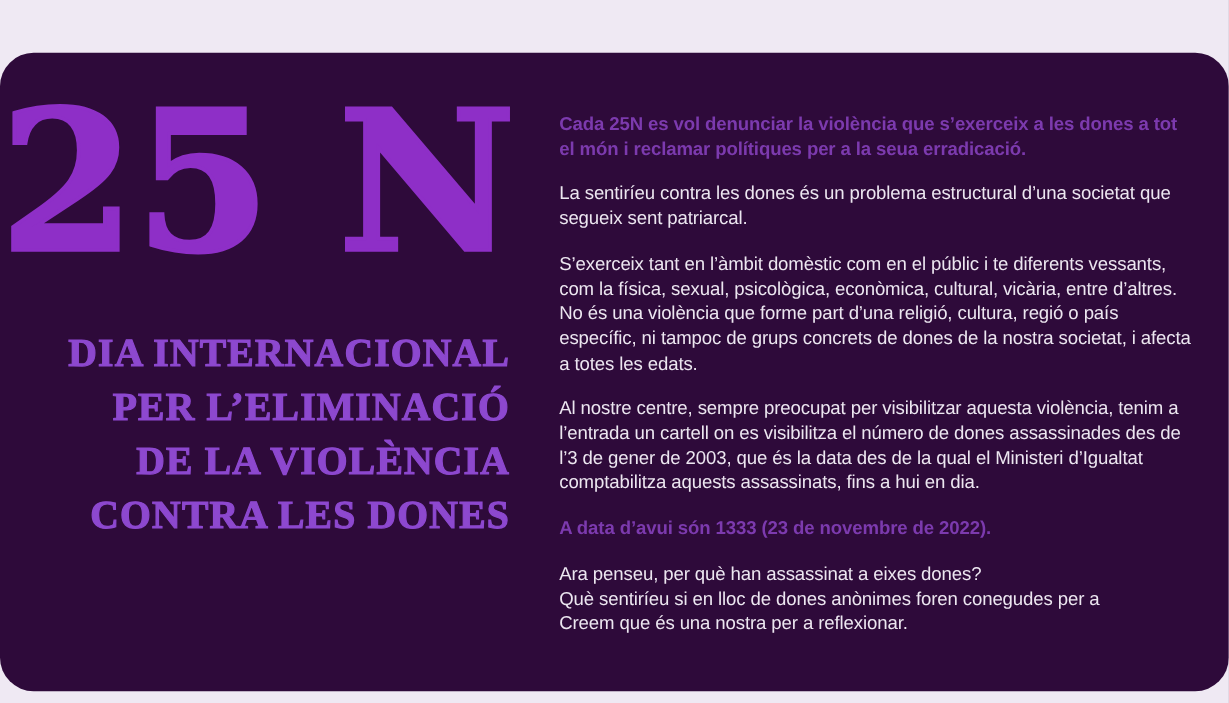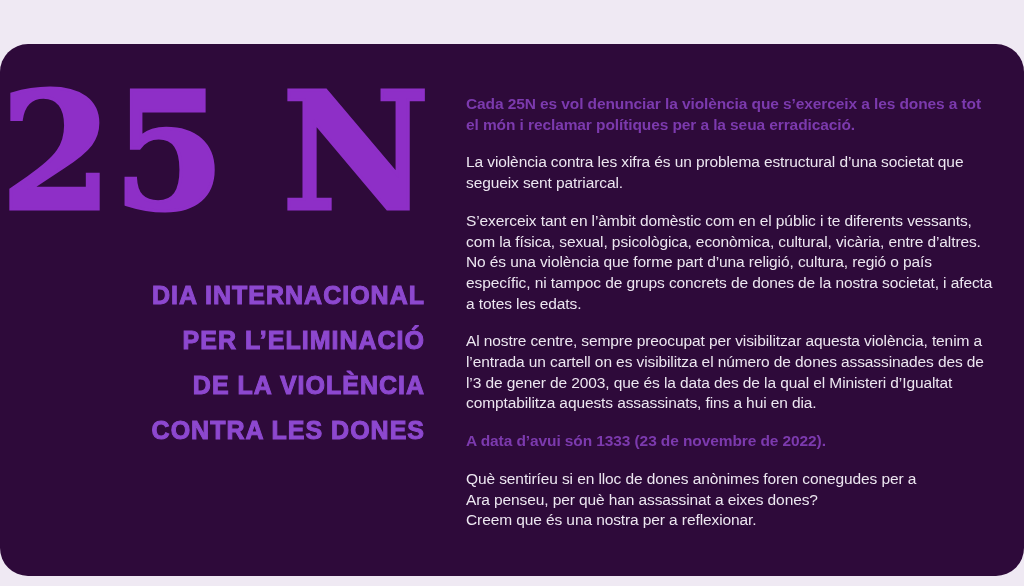--- a/index.html
+++ b/index.html
@@ -49,23 +49,23 @@
     font-weight: 700;
     font-size: 162px;
     line-height: 1;
     letter-spacing: 0px;
     color: var(--accent_title);
     -webkit-text-stroke: 3px var(--accent_title);
     margin: 27px 4px 0 0;
     white-space: nowrap;
   }
   .event-subtitle {
-    font-family: Liberation Sans, sans-serif;
+    font-family: Liberation Serif, serif;
     font-weight: 700;
-    font-size: 25px;
+    font-size: 33px;
     line-height: 45px;
     letter-spacing: 1px;
     color: var(--accent_subtitle);
     -webkit-text-stroke: 1px var(--accent_subtitle);
     margin-top: 40px;
     white-space: nowrap;
   }
   .right-col {
     box-sizing: content-box;
     width: 530px;
@@ -101,29 +101,29 @@
         <div>DIA INTERNACIONAL</div>
         <div>PER L’ELIMINACIÓ</div>
         <div>DE LA VIOLÈNCIA</div>
         <div>CONTRA LES DONES</div>
       </div>
     </div>
 
     <div class="right-col">
       <p class="accent-par">Cada 25N es vol denunciar la violència que s’exerceix a les dones a tot el món i reclamar polítiques per a la seua erradicació.</p>
 
-      <p><span>La violència contra les xifra és un </span><span class="bold-inline">problema estructural</span><span> d’una societat que segueix sent patriarcal.</span></p>
+      <p><span>La sentiríeu contra les dones és un </span><span class="bold-inline">problema estructural</span><span> d’una societat que segueix sent patriarcal.</span></p>
 
       <p>S’exerceix tant en l’àmbit domèstic com en el públic i te diferents vessants, com la física, sexual, psicològica, econòmica, cultural, vicària, entre d’altres. No és una violència que forme part d’una religió, cultura, regió o país específic, ni tampoc de grups concrets de dones de la nostra societat, i afecta a totes les edats.</p>
 
       <p>Al nostre centre, sempre preocupat per visibilitzar aquesta violència, tenim a l’entrada un cartell on es visibilitza el número de dones assassinades des de l’3 de gener de 2003, que és la data des de la qual el Ministeri d’Igualtat comptabilitza aquests assassinats, fins a hui en dia.</p>
 
       <p class="accent-par">A data d’avui són 1333 (23 de novembre de 2022).</p>
 
       <div class="closing-par">
+        <div>Ara penseu, per què han assassinat a eixes dones?</div>
         <div>Què sentiríeu si en lloc de dones anònimes foren conegudes per a</div>
-        <div>Ara penseu, per què han assassinat a eixes dones?</div>
         <div>Creem que és una nostra per a reflexionar.</div>
       </div>
     </div>
 
   </div>
 </div>
 
 </body></html>

